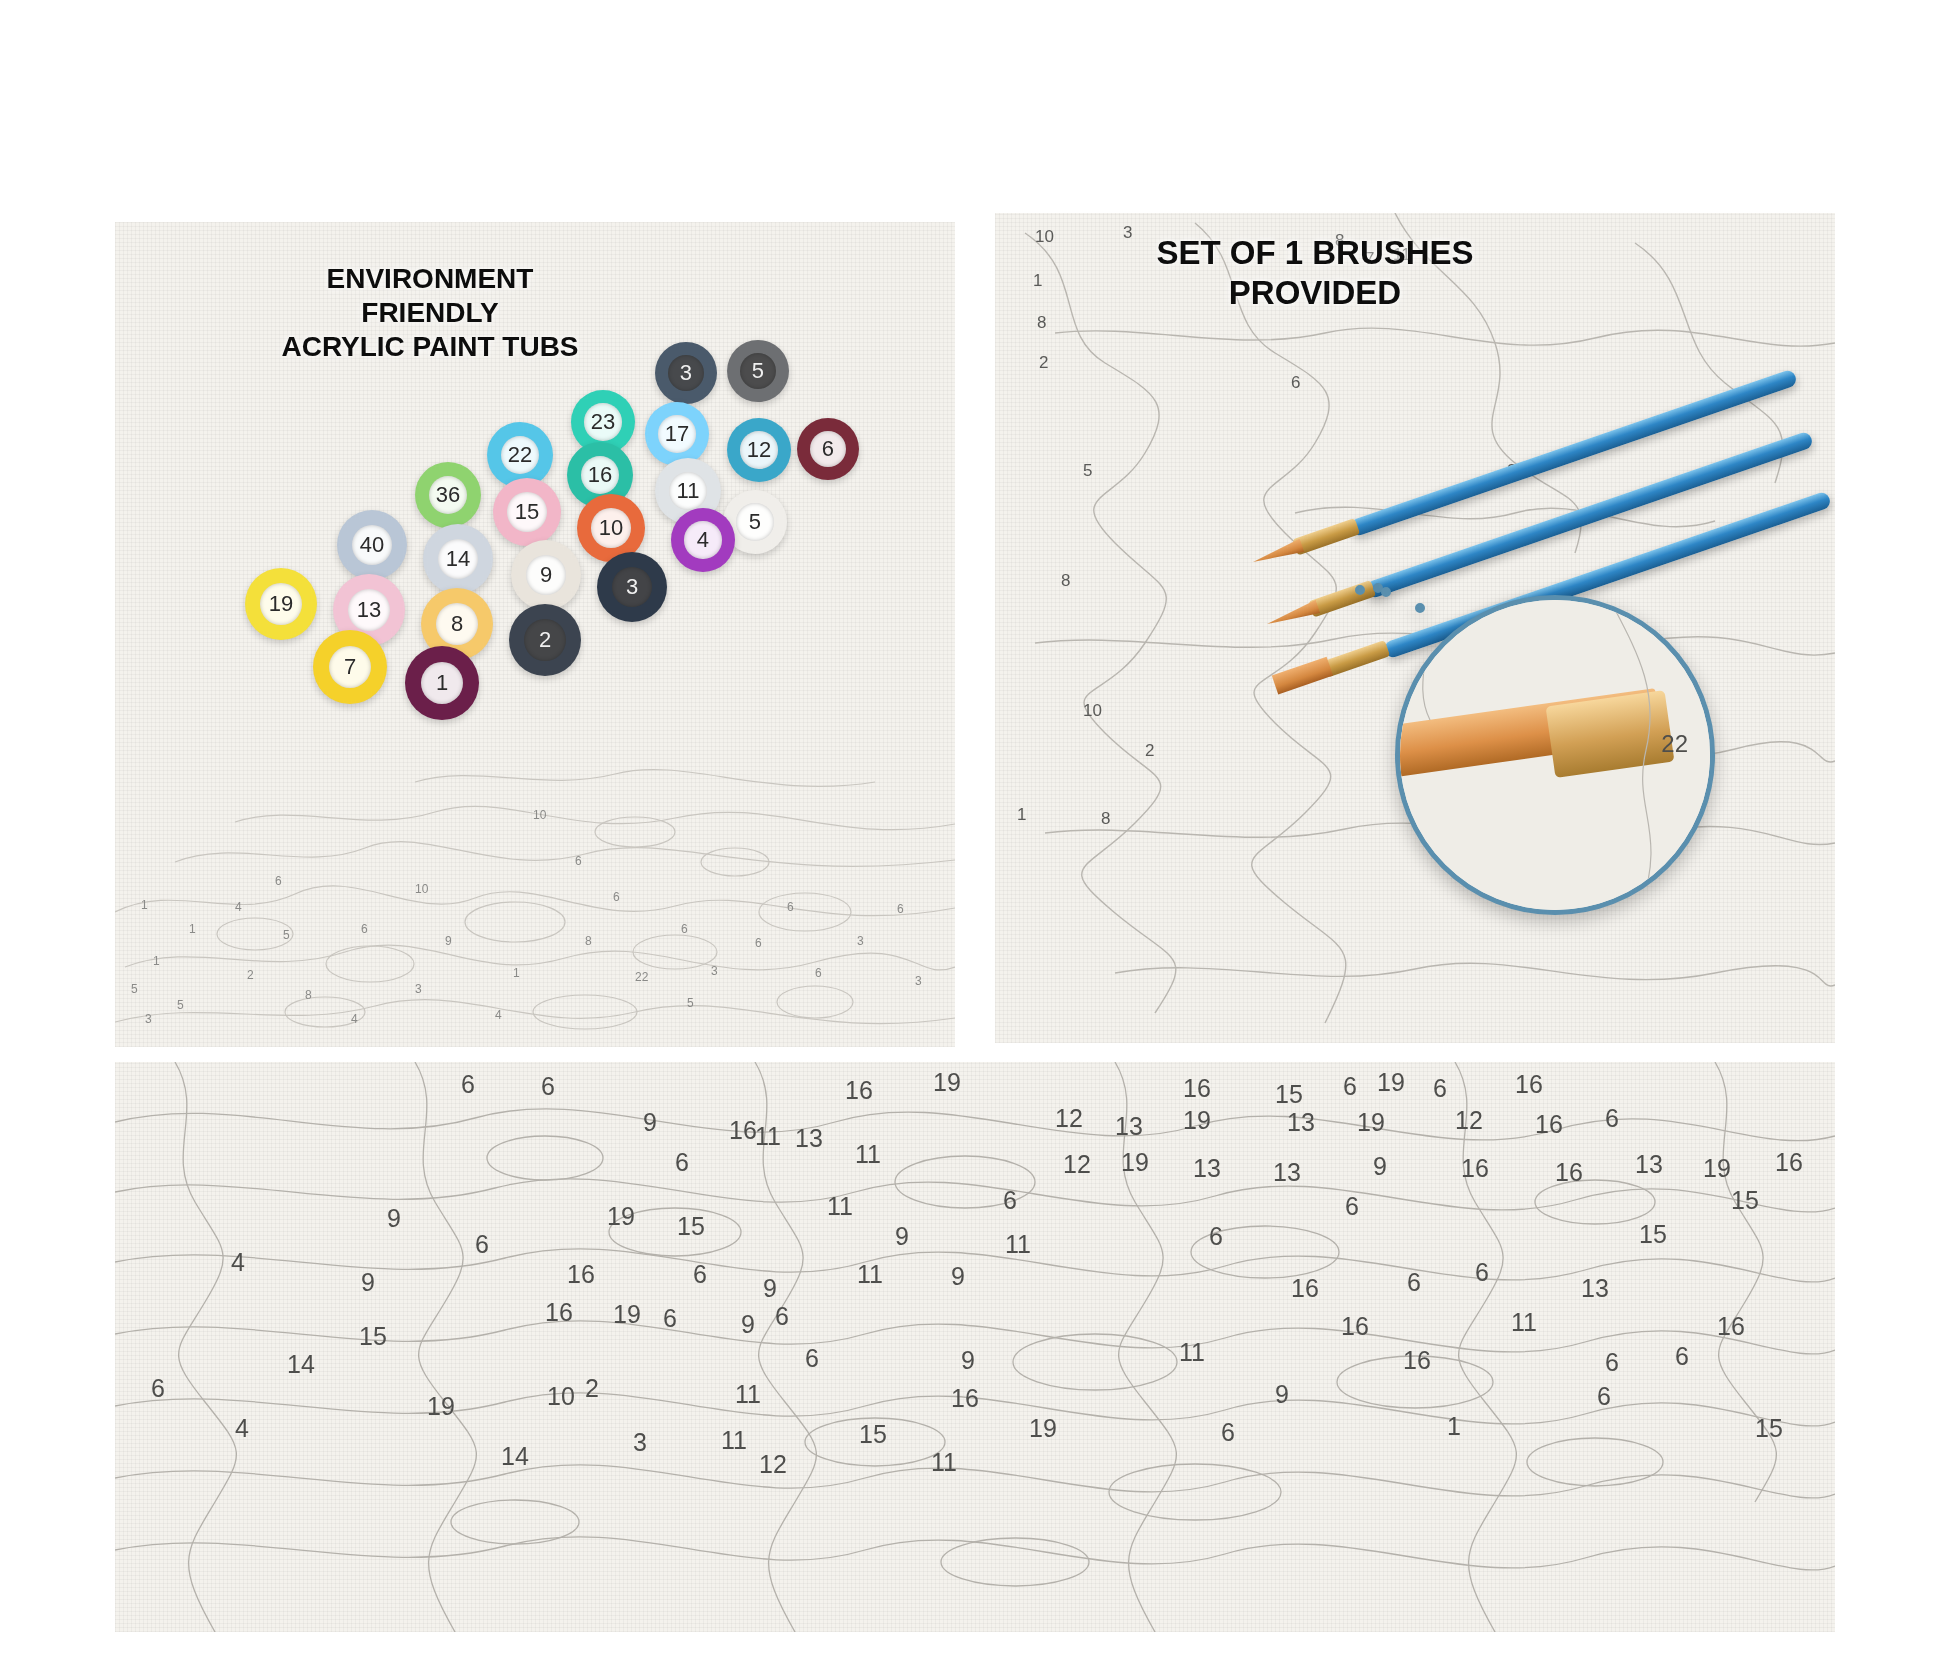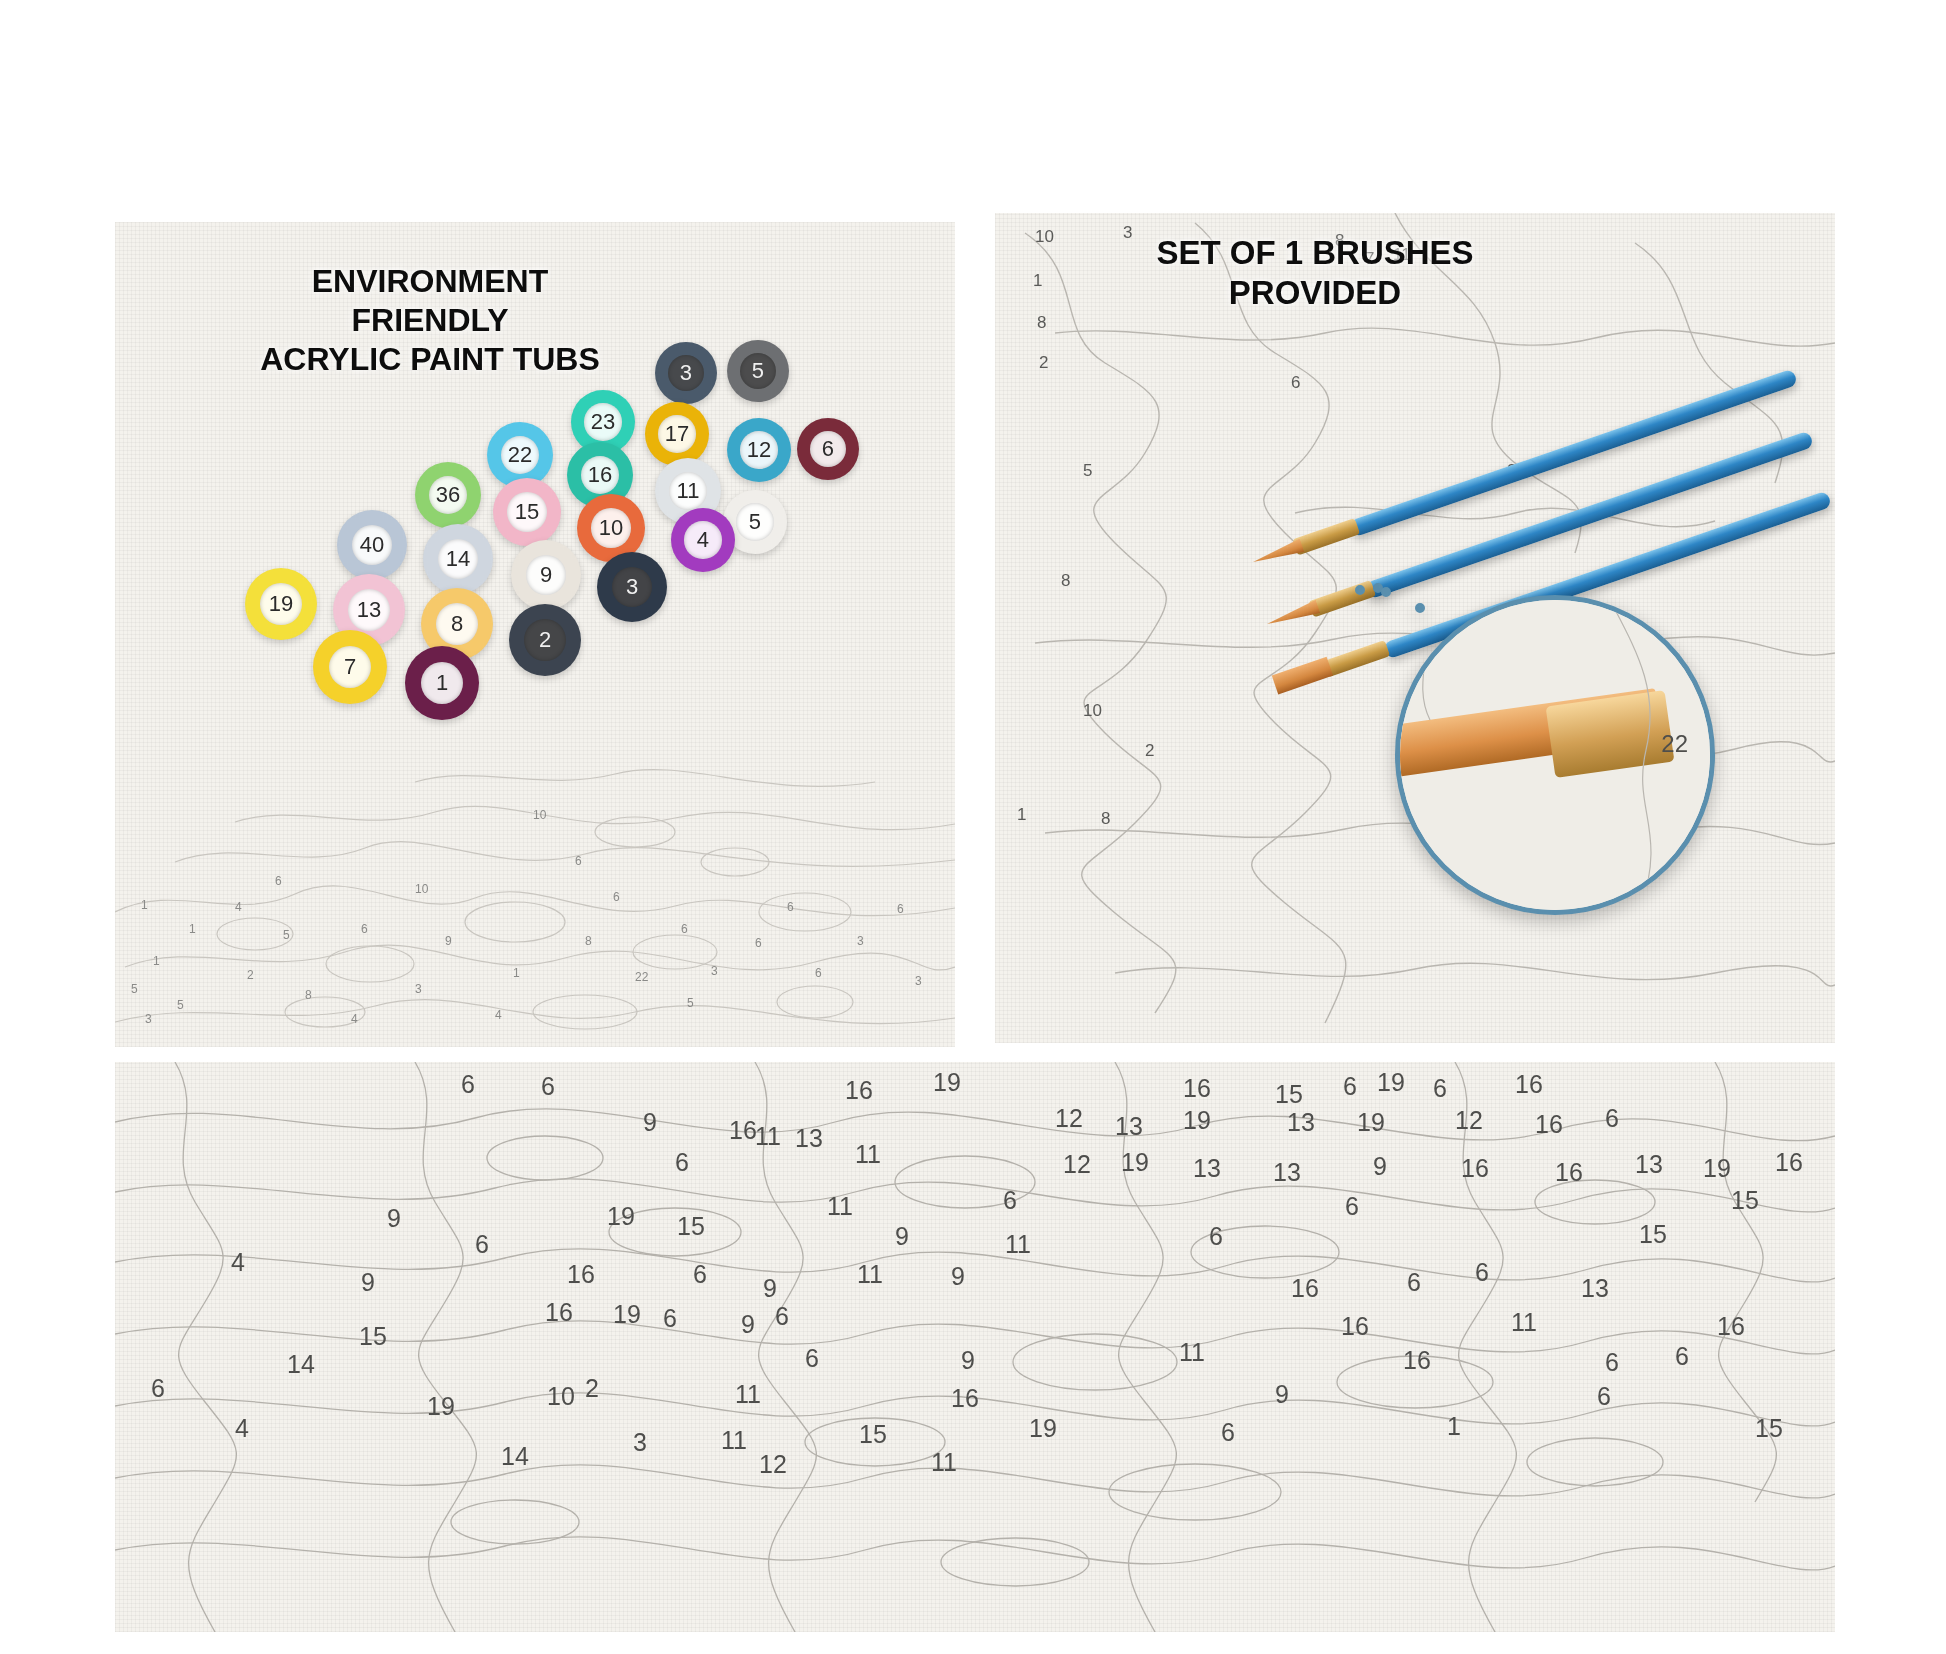--- a/index.html
+++ b/index.html
@@ -78,21 +78,21 @@
     z-index: 40;
     font-family: "Liberation Sans", sans-serif;
     font-weight: bold;
     color: #0d0d0d;
     line-height: 1.22;
     white-space: pre-line;
     text-shadow: 0 0 5px rgba(255,255,255,0.85), 0 0 12px rgba(255,255,255,0.7);
   }
   #caption-paint {
     left: 80px; top: 40px;
-    font-size: 32px;
+    font-size: 28px;
     text-align: center;
     width: 470px;
   }
   #caption-brush {
     left: 95px; top: 20px;
     font-size: 33px;
     text-align: center;
     width: 450px;
   }
   #caption-canvas {
@@ -251,21 +251,21 @@
 
       <div class="pot dark" style="left:540px; top:120px; width:62px; height:62px; background:#4a5a6b;">
           <div class="lid">3</div>
         </div>
       <div class="pot dark" style="left:612px; top:118px; width:62px; height:62px; background:#6d6f72;">
           <div class="lid">5</div>
         </div>
       <div class="pot" style="left:456px; top:168px; width:64px; height:64px; background:#2fd0b6;">
           <div class="lid">23</div>
         </div>
-      <div class="pot" style="left:530px; top:180px; width:64px; height:64px; background:#eab308;">
+      <div class="pot" style="left:530px; top:180px; width:64px; height:64px; background:#7dd3fc;">
           <div class="lid">17</div>
         </div>
       <div class="pot" style="left:612px; top:196px; width:64px; height:64px; background:#3aa7c9;">
           <div class="lid">12</div>
         </div>
       <div class="pot" style="left:372px; top:200px; width:66px; height:66px; background:#55c6e8;">
           <div class="lid">22</div>
         </div>
       <div class="pot" style="left:452px; top:220px; width:66px; height:66px; background:#2bbfa6;">
           <div class="lid">16</div>

